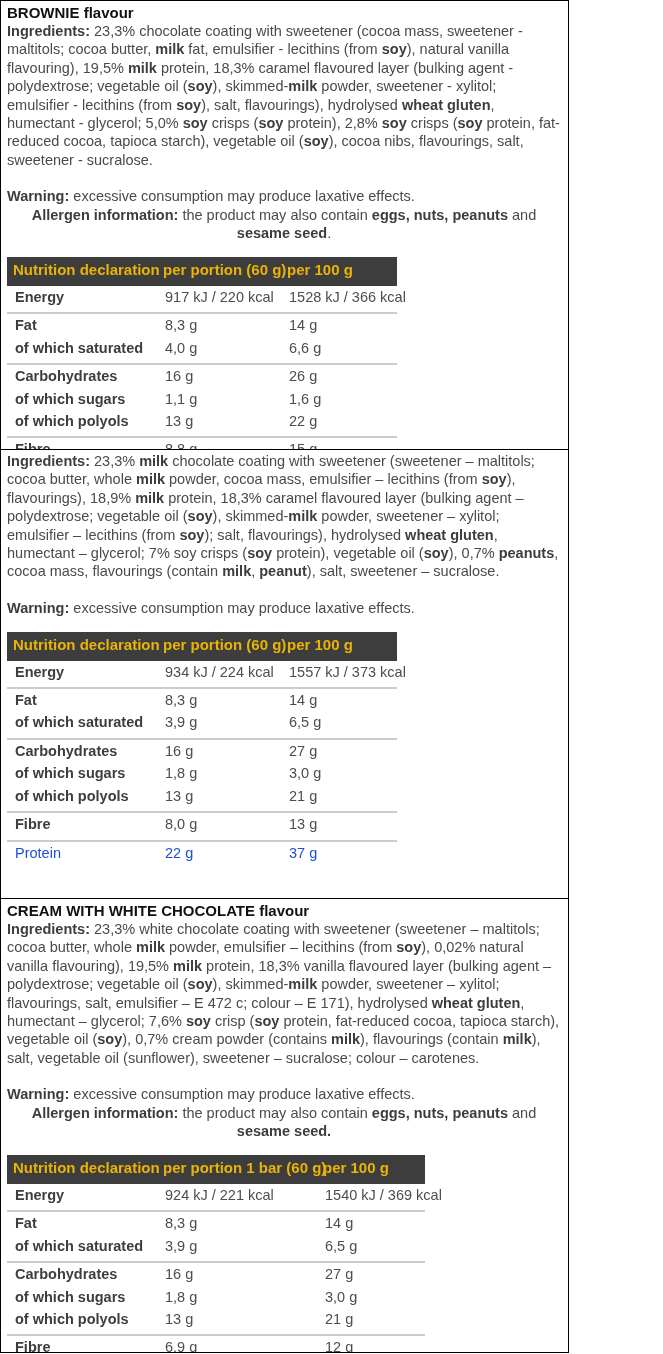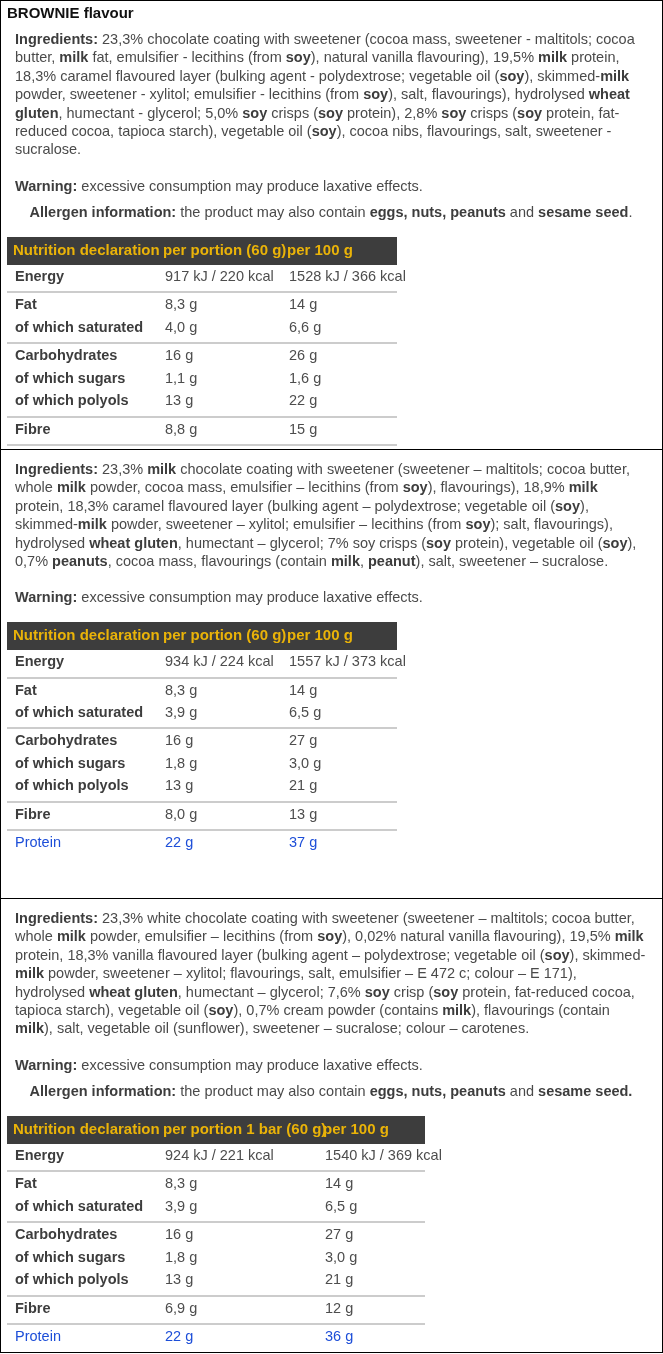--- a/index.html
+++ b/index.html
@@ -4,42 +4,42 @@
 <style>
   html, body { margin: 0; padding: 0; background: #ffffff; }
   body {
     width: 663px;
     font-family: "Liberation Sans", "DejaVu Sans", sans-serif;
     color: #4a4a4a;
     font-size: 14.5px;
     line-height: 18.4px;
     -webkit-font-smoothing: antialiased;
   }
-  main { width: 663px; }
+  main { width: 569px; }
 
   .section {
     box-sizing: border-box;
     border: 1px solid #000000;
     padding: 2px 7px 0 6px;
     overflow: hidden;
     background: #ffffff;
   }
   .section + .section { margin-top: -1px; }
   .section:nth-child(1) { height: 450px; }
   .section:nth-child(2) { height: 450px; }
   .section:nth-child(3) { height: 455px; }
 
   .section-title {
     margin: 0;
     font-size: 15px;
     font-weight: bold;
     color: #111111;
     line-height: 19px;
   }
-  p { margin: 8px; }
+  p { margin: 0; }
   .ingredients { color: #4a4a4a; }
   .ingredients b, .warning b, .allergen b, .section-title { letter-spacing: 0; }
   b { color: #3d3d3d; }
   .warning { margin-top: 18px; }
   .allergen { margin-top: 0; text-align: center; }
 
   table.ntable {
     border-collapse: collapse;
     margin-top: 15px;
     table-layout: fixed;
@@ -210,20 +210,21 @@
           <tr class="bold-vals">
             <td class="lbl">Protein</td>
             <td>22 g</td>
             <td>37 g</td>
           </tr>
         </tbody>
       </table>
   </div>
 
   <div class="section">
+    <h2 class="section-title">CREAM WITH WHITE CHOCOLATE flavour</h2>
     <p class="ingredients"><b>Ingredients:</b> 23,3% white chocolate coating with sweetener (sweetener – maltitols; cocoa butter, whole <b>milk</b> powder, emulsifier – lecithins (from <b>soy</b>), 0,02% natural vanilla flavouring), 19,5% <b>milk</b> protein, 18,3% vanilla flavoured layer (bulking agent – polydextrose; vegetable oil (<b>soy</b>), skimmed-<b>milk</b> powder, sweetener – xylitol; flavourings, salt, emulsifier – E 472 c; colour – E 171), hydrolysed <b>wheat gluten</b>, humectant – glycerol; 7,6% <b>soy</b> crisp (<b>soy</b> protein, fat-reduced cocoa, tapioca starch), vegetable oil (<b>soy</b>), 0,7% cream powder (contains <b>milk</b>), flavourings (contain <b>milk</b>), salt, vegetable oil (sunflower), sweetener – sucralose; colour – carotenes.</p>
     <p class="warning"><b>Warning:</b> excessive consumption may produce laxative effects.</p>
     <p class="allergen"><b>Allergen information:</b> the product may also contain <b>eggs, nuts, peanuts</b> and <b>sesame seed.</b></p>
     <table class="ntable wide">
       <colgroup>
         <col class="c1">
           <col class="c2">
           <col class="c3">
       </colgroup>
       <thead>

